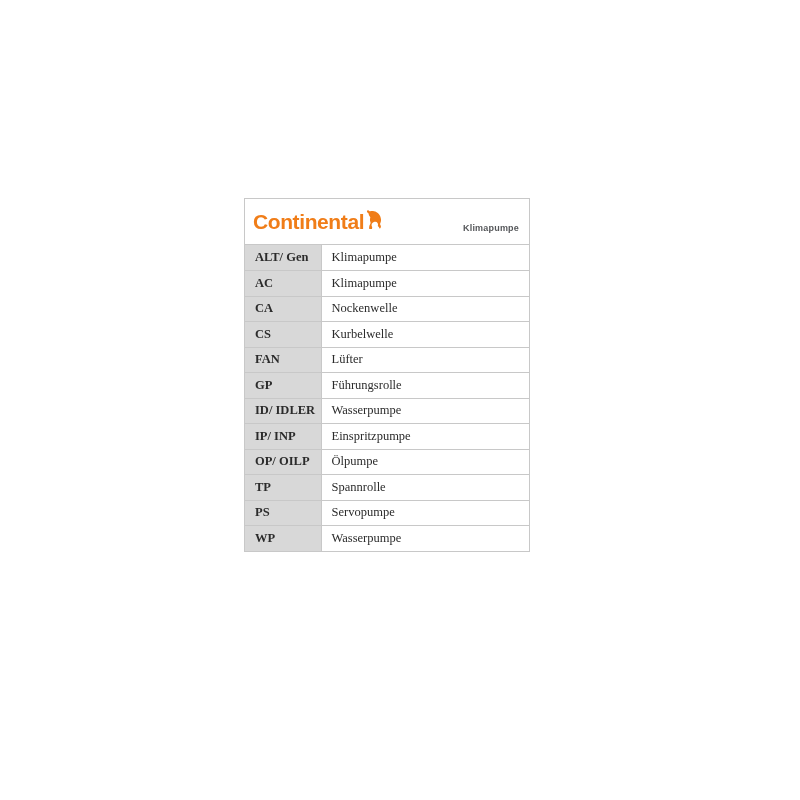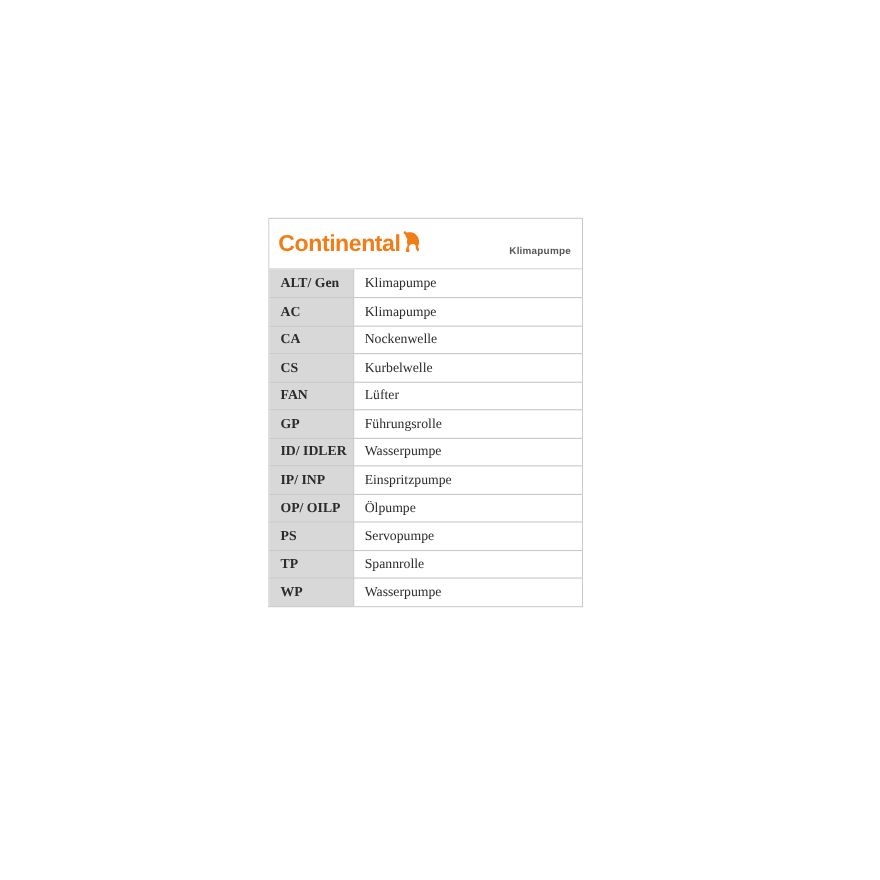--- a/index.html
+++ b/index.html
@@ -145,26 +145,26 @@
         </tr>
         <tr>
           <td class="code-cell">IP/ INP</td>
           <td class="desc-cell">Einspritzpumpe</td>
         </tr>
         <tr>
           <td class="code-cell">OP/ OILP</td>
           <td class="desc-cell">Ölpumpe</td>
         </tr>
         <tr>
+          <td class="code-cell">TP</td>
+          <td class="desc-cell">Spannrolle</td>
+        </tr>
+        <tr>
           <td class="code-cell">PS</td>
           <td class="desc-cell">Servopumpe</td>
-        </tr>
-        <tr>
-          <td class="code-cell">TP</td>
-          <td class="desc-cell">Spannrolle</td>
         </tr>
         <tr>
           <td class="code-cell">WP</td>
           <td class="desc-cell">Wasserpumpe</td>
         </tr>
       </tbody>
     </table>
 
   </div>
 

